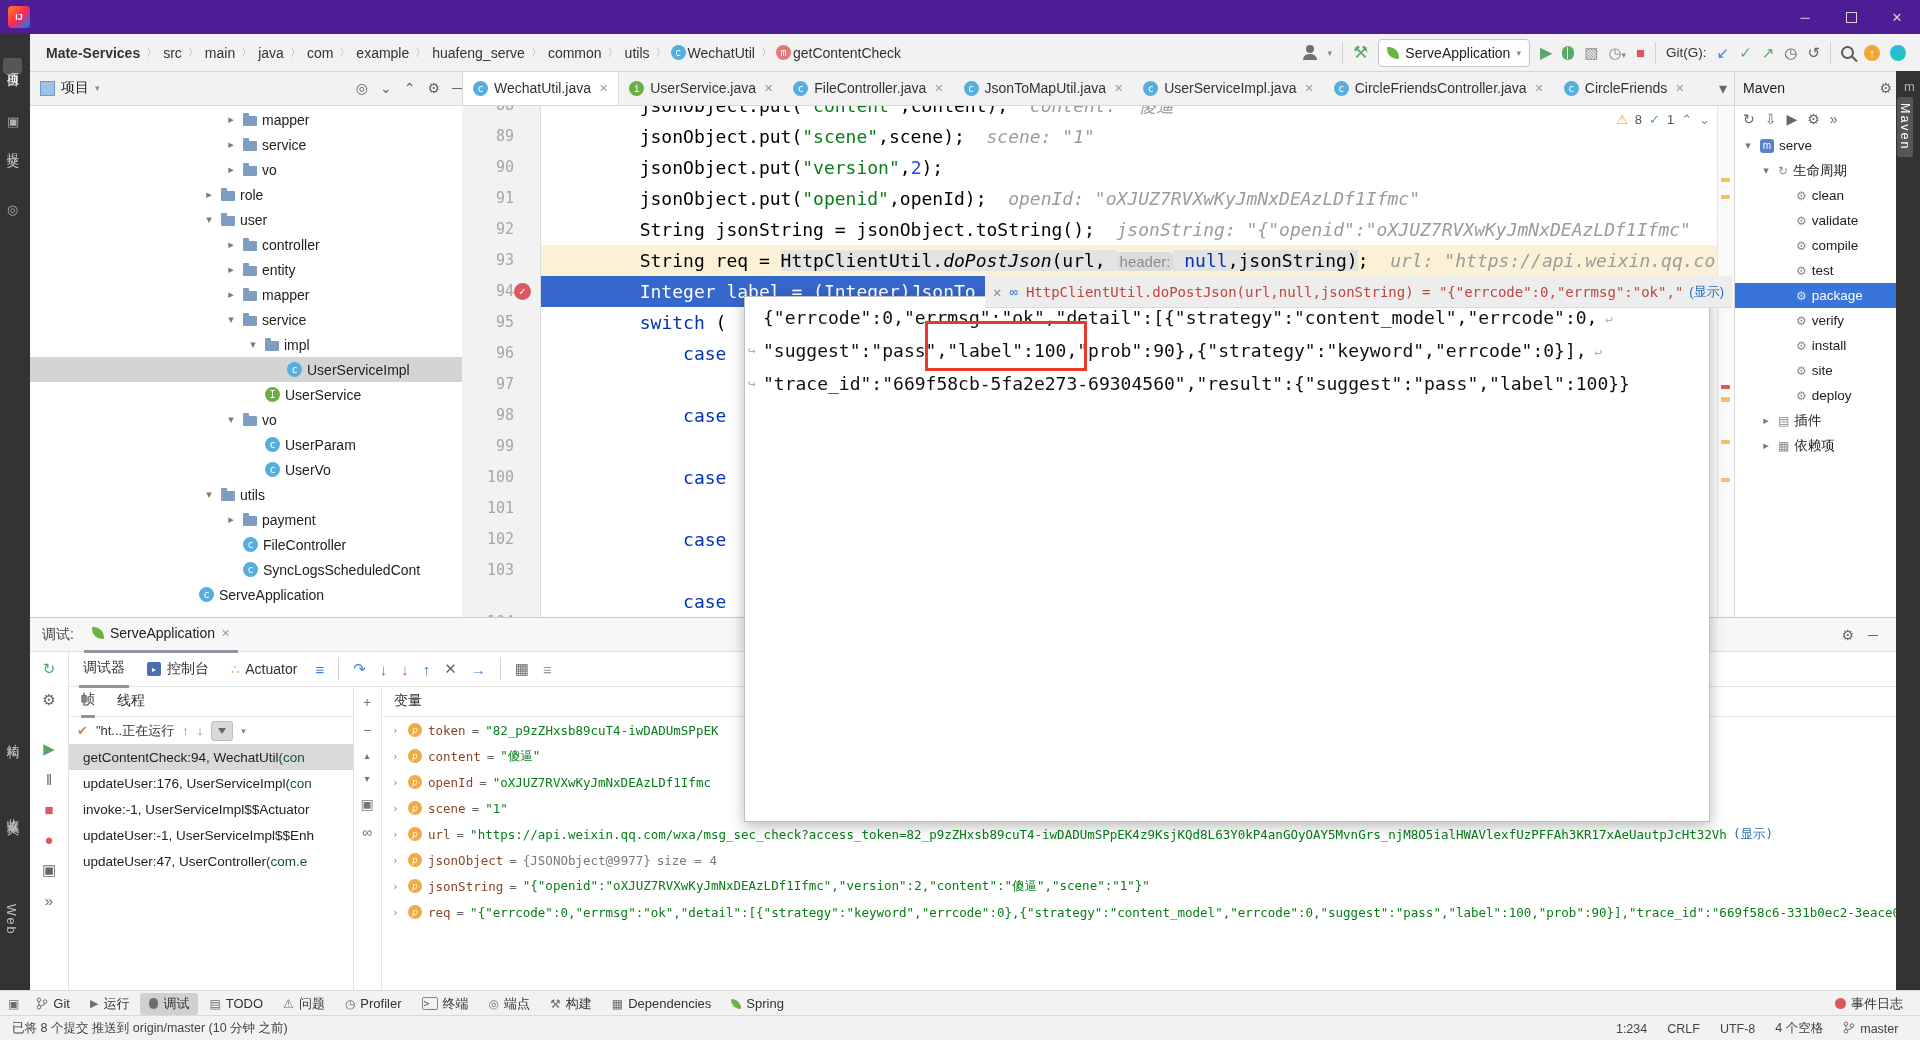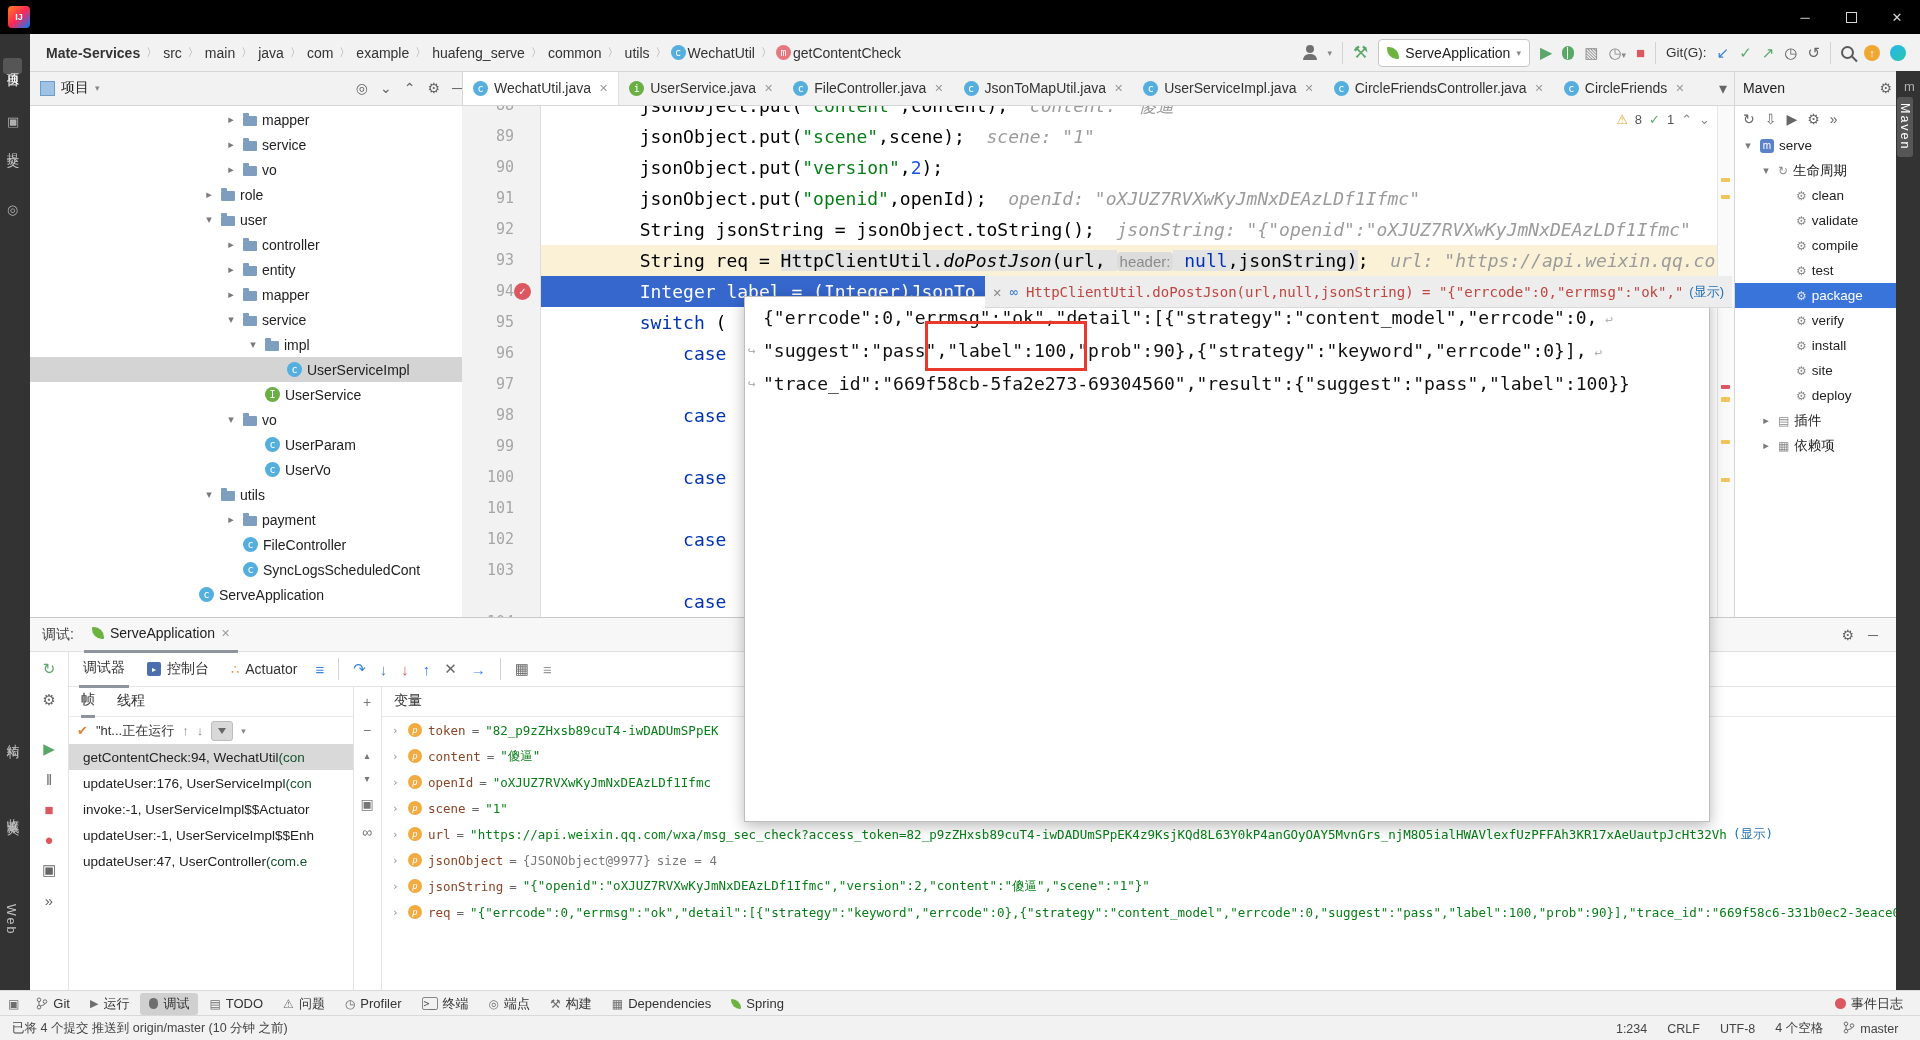--- a/index.html
+++ b/index.html
@@ -1,20 +1,20 @@
 <!DOCTYPE html>
 <html><head>
 <meta charset="utf-8">
 <style>
   html,body{margin:0;padding:0;width:1920px;height:1040px;overflow:hidden;
     font-family:"Liberation Sans",sans-serif;background:#fff;-webkit-font-smoothing:antialiased;}
   .abs{position:absolute;}
   .flex{display:flex;align-items:center;}
   
-  #titlebar{left:0;top:0;width:1920px;height:34px;background:#000000;color:#d6d6d6;display:flex;align-items:center;z-index:5;}
+  #titlebar{left:0;top:0;width:1920px;height:34px;background:#4c1d95;color:#d6d6d6;display:flex;align-items:center;z-index:5;}
   #logo{width:22px;height:22px;margin:0 10px 0 8px;border-radius:4px;flex:none;
     background:linear-gradient(135deg,#fc801d 0%,#fe2857 50%,#007eff 100%);
     color:#fff;font-size:9px;font-weight:bold;display:flex;align-items:center;justify-content:center;}
   .menu-item{padding:0 11px;font-size:14px;height:34px;display:flex;align-items:center;cursor:default;}
   #tb-title{position:absolute;left:560px;width:760px;text-align:center;color:#b4b4b4;font-size:14px;pointer-events:none;}
   #win-btns{margin-left:auto;display:flex;height:34px;}
   .wbtn{width:46px;height:34px;display:flex;align-items:center;justify-content:center;color:#d6d6d6;font-size:13px;}
   .wbtn .maxbox{width:9px;height:9px;border:1px solid #d6d6d6;display:block;}
   
   #toolbar{left:30px;top:34px;right:0;height:37px;background:#f2f2f2;border-bottom:1px solid #d6d6d6;display:flex;align-items:center;padding-left:14px;z-index:4;}
@@ -792,21 +792,21 @@
       <div class="bitem">
         <span class="bicon">
           <span class="event-dot"></span>
         </span>
         <span>事件日志</span>
       </div>
     </span>
 </div>
 
 <div id="statusbar" class="abs">
-  <span>已将 4 个提交 推送到 origin/master (10 分钟 之前)</span>
+  <span>已将 8 个提交 推送到 origin/master (10 分钟 之前)</span>
   <div id="sb-right">
       <span>1:234</span>
       <span>CRLF</span>
       <span>UTF-8</span>
       <span>4 个空格</span>
       <span class="flex" style="gap: 5px;">
         <span><svg width="12" height="13" viewBox="0 0 12 13">
             <circle cx="3" cy="2.8" r="1.8" fill="none" stroke="#6e6e6e"></circle>
             <circle cx="3" cy="10.2" r="1.8" fill="none" stroke="#6e6e6e"></circle>
             <circle cx="9" cy="4.6" r="1.8" fill="none" stroke="#6e6e6e"></circle>

